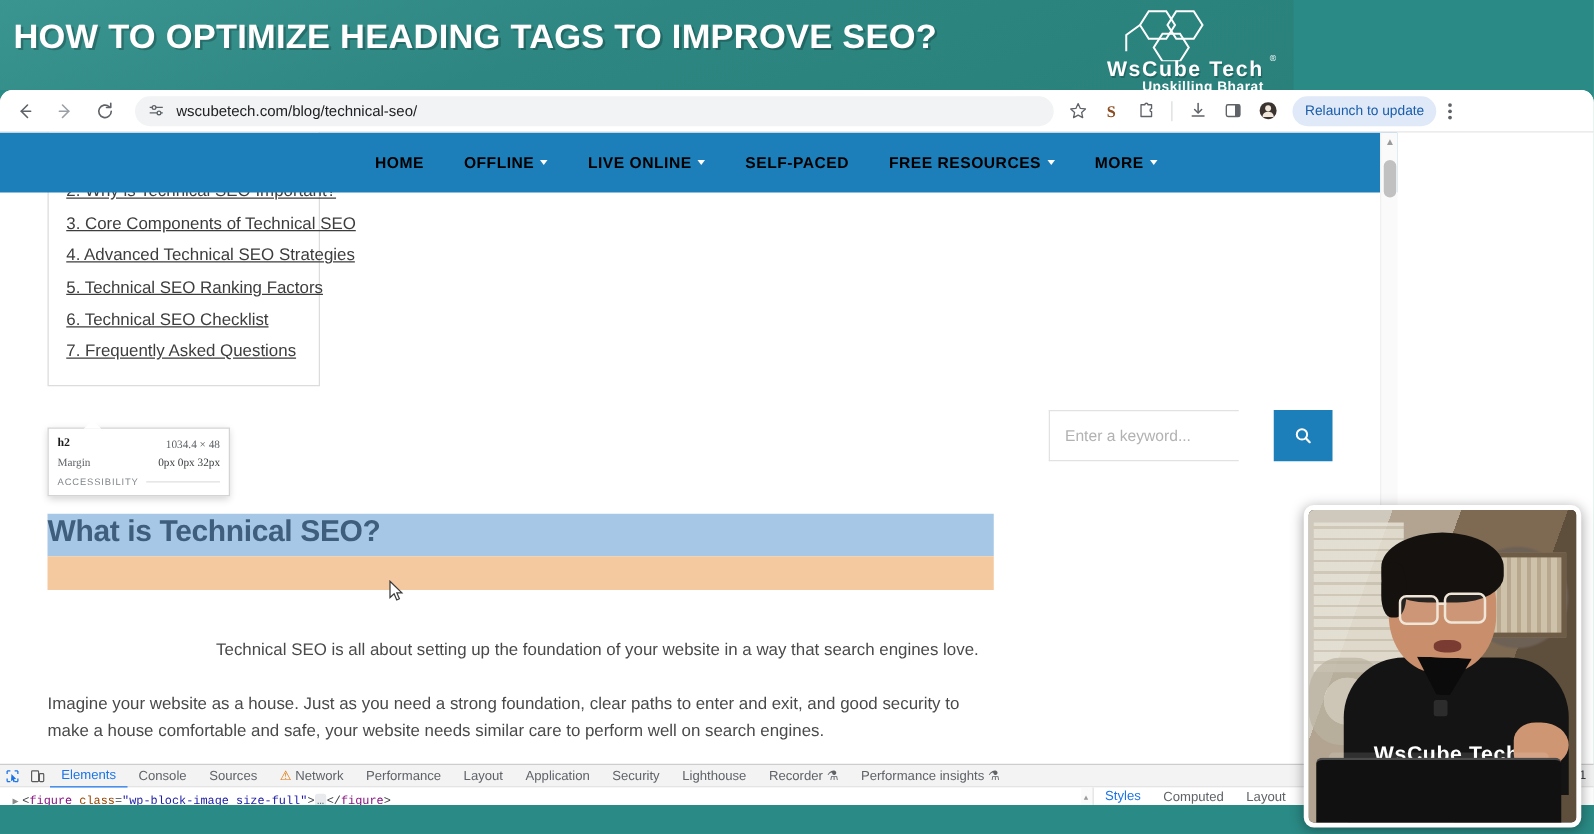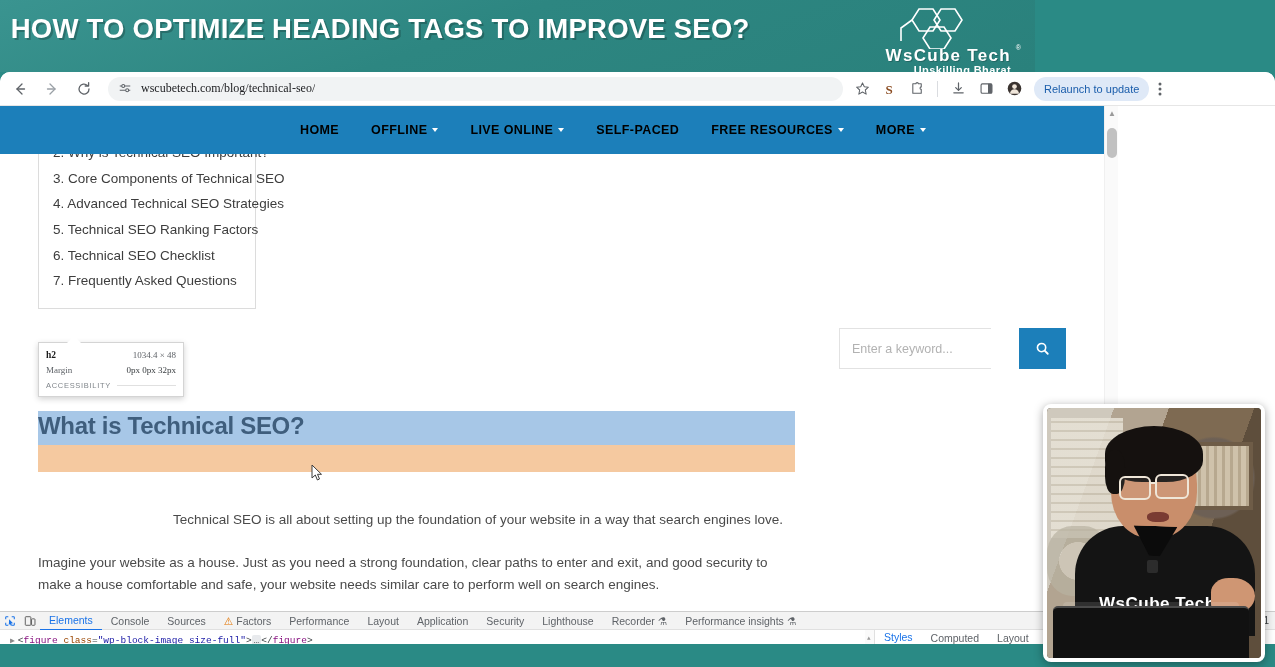--- a/index.html
+++ b/index.html
@@ -62,21 +62,21 @@
   .navbtn:first-child { margin-left:6px; }
   #omnibox {
     flex:1; height:24px; margin-left:10px; margin-right:6px;
     background:#f1f3f4; border-radius:13px;
     display:flex; align-items:center; padding:0 10px;
     max-width: 735px;
   }
   #site-icon { width:14px; height:14px; margin-right:9px; color:#5f6368; flex:0 0 auto; }
   #url-text {
     font-size:12px; color:#202124; white-space:nowrap; overflow:hidden;
-    font-family:Liberation Serif, serif;
+    font-family:Liberation Sans, sans-serif;
   }
   #star-btn { width:26px; height:26px; display:flex;align-items:center;justify-content:center;color:#5f6368;font-size:14px; }
   .ext-icon { width:24px;height:24px;display:flex;align-items:center;justify-content:center;margin:0 2px; }
   .tb-sep { width:1px;height:16px;background:#dadce0;margin:0 6px; }
   #relaunch {
     height:24px; background:#dfe9f7; color:#1a5dab; border-radius:12px;
     font-size:11px; display:flex;align-items:center; padding:0 10px; margin-left:6px;
     white-space:nowrap;
   }
   #kebab { width:22px;height:26px;display:flex;align-items:center;justify-content:center;color:#5f6368;font-size:13px;margin-right:4px; }
@@ -107,21 +107,21 @@
 
   
   #toc-box {
     position:absolute; left:38px; top:-28px; width:218px;
     border:1px solid #dcdcdc; background:#fff;
     padding:10px 14px 14px 14px; z-index:5;
     font-size:13px; color:#3c3c3c; line-height:17.6px;
   }
   #toc-title { font-size:14px; font-weight:600; color:#333; margin-bottom:8px; }
   #toc-box ol { list-style:none; }
-  #toc-box li { padding:4px 0; font-size:13.5px; color:#3d3d3d; white-space:nowrap; }
+  #toc-box li { padding:4px 0; font-size:13.5px; color:#3d3d3d; white-space:nowrap;text-decoration:underline; }
 
   #heading-block { position:absolute; left:38px; top:305px; width:757px; z-index:6; }
   #heading-content {
     background:#a7c7e7; height:34px; display:flex; align-items:center;
   }
   #heading-text {
     font-size:24px; font-weight:700; color:#3f5e7d; letter-spacing:-.3px;
     position:relative; top:-2px;
   }
   #heading-margin { background:#f5c9a0; height:27px; }
@@ -471,21 +471,21 @@
           <span>Elements</span>
         </div>
       <div class="dt-tab">
           <span>Console</span>
         </div>
       <div class="dt-tab">
           <span>Sources</span>
         </div>
       <div class="dt-tab">
           <span style="color:#e37400;">⚠</span>
-          <span>Factors</span>
+          <span>Network</span>
         </div>
       <div class="dt-tab">
           <span>Performance</span>
         </div>
       <div class="dt-tab">
           <span>Layout</span>
         </div>
       <div class="dt-tab">
           <span>Application</span>
         </div>

